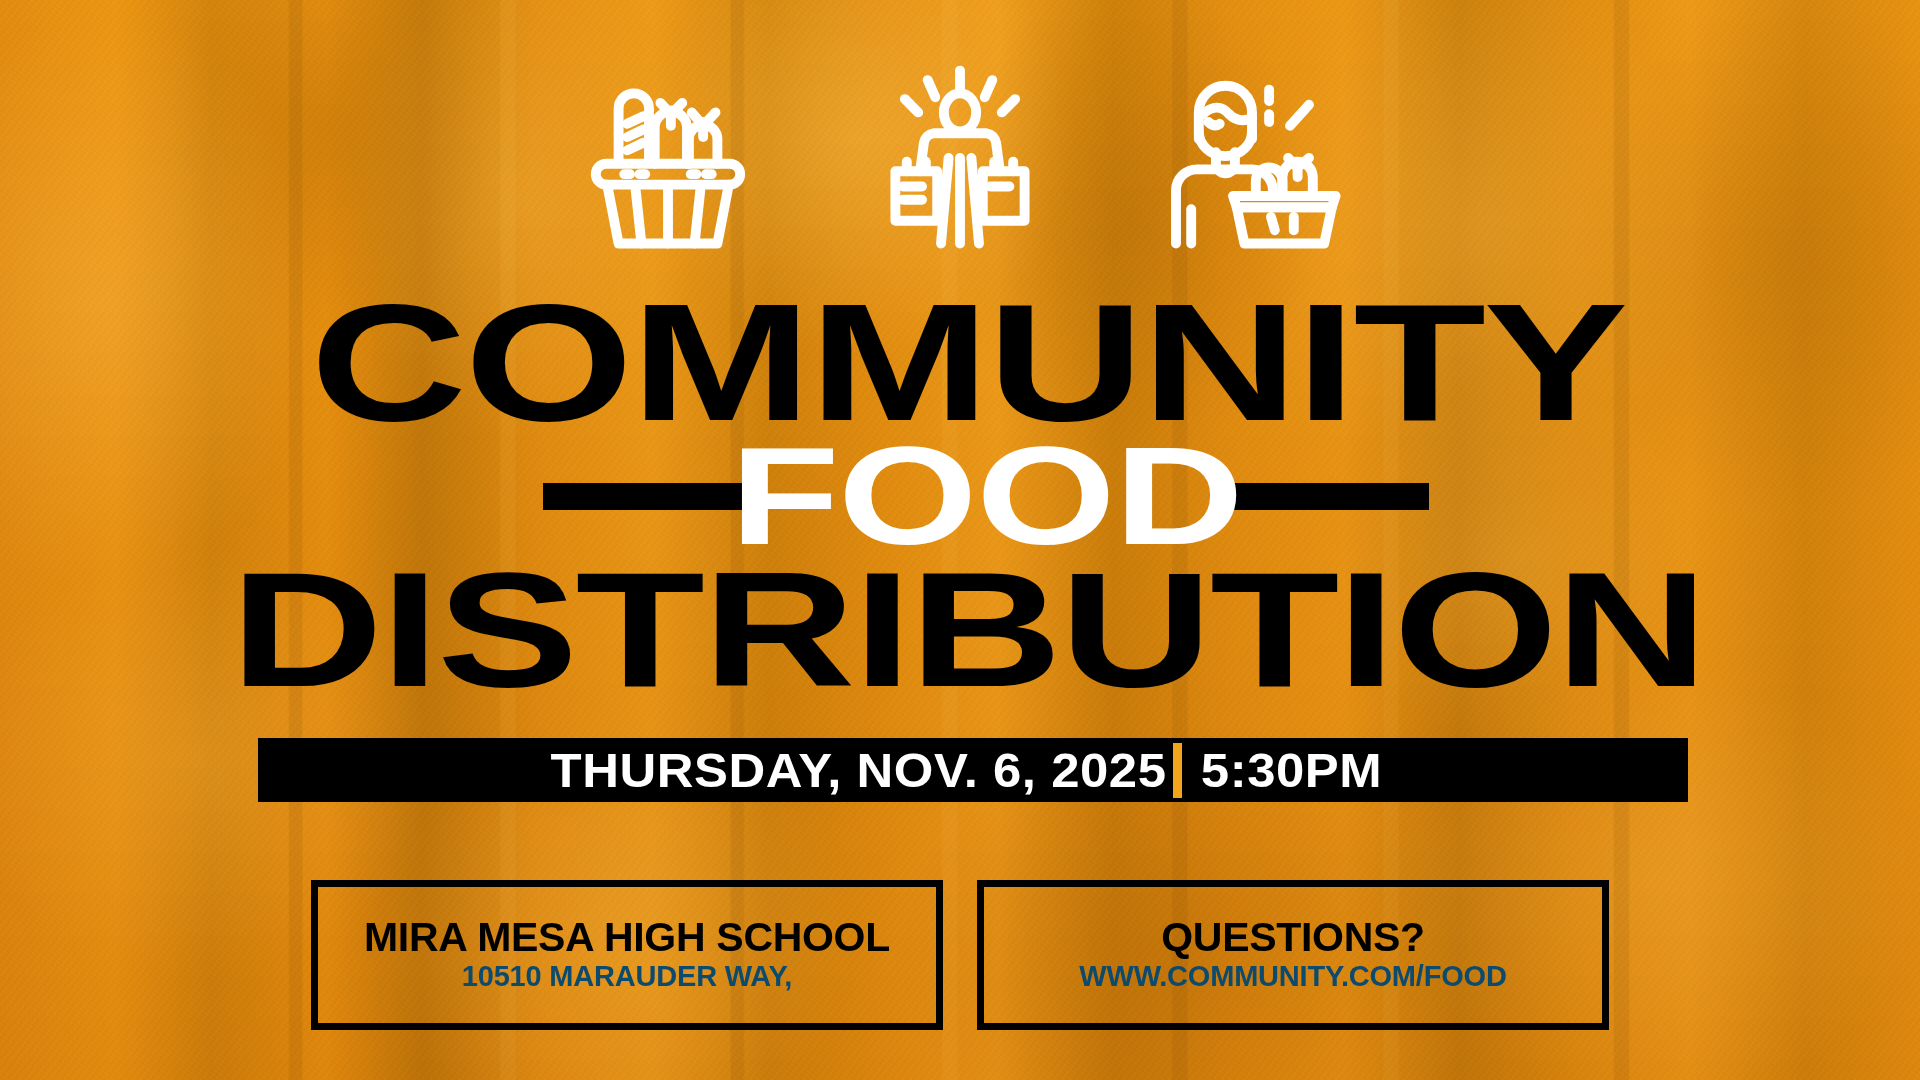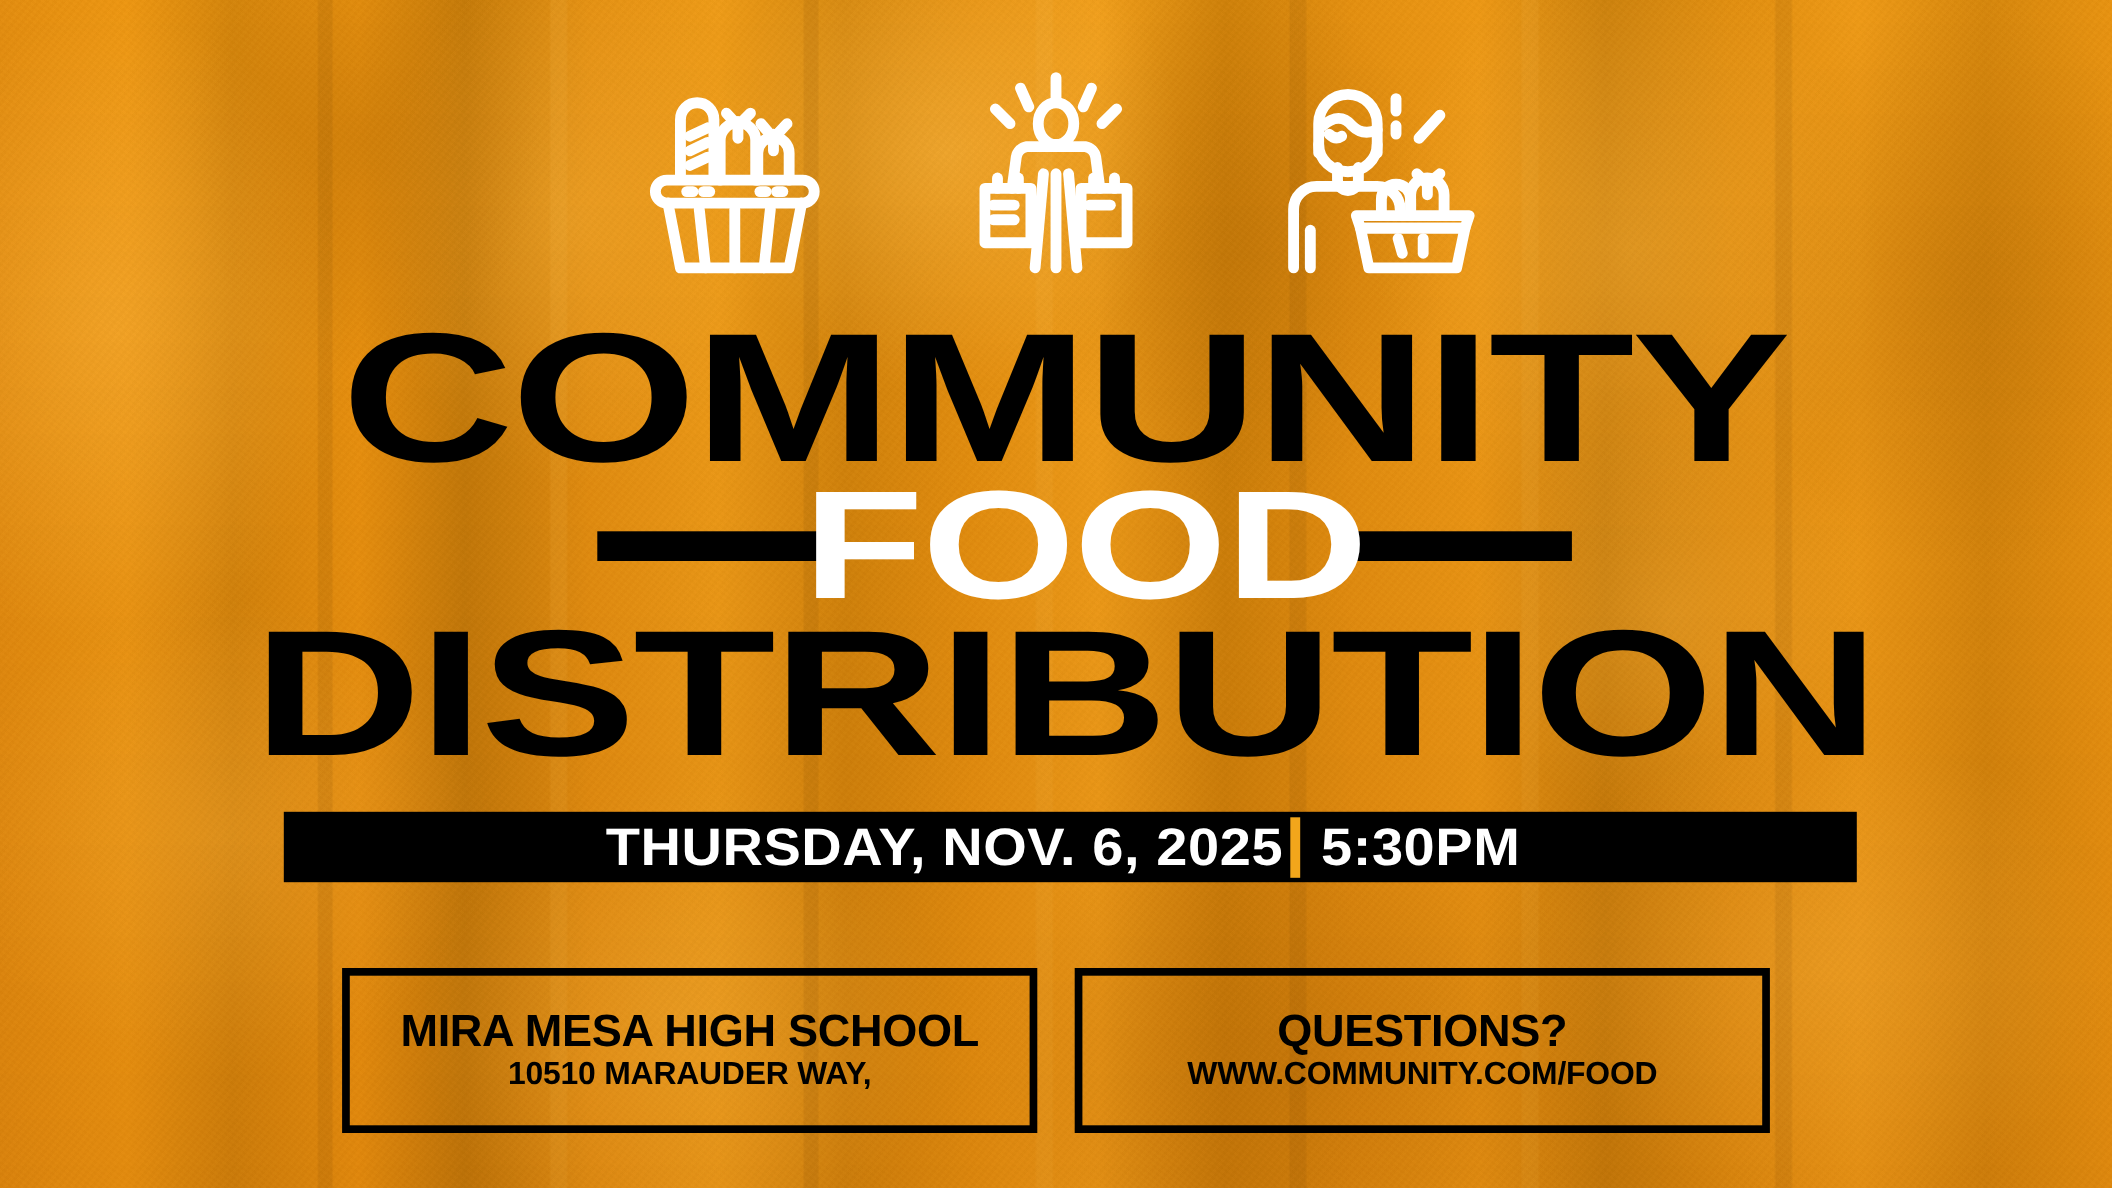--- a/index.html
+++ b/index.html
@@ -124,21 +124,21 @@
     border:7px solid #000;
     width:632px;height:150px;
     display:flex;flex-direction:column;align-items:center;justify-content:center;
     box-sizing:border-box;
   }
   .info-title{
     color:#000;font-weight:700;font-size:41px;letter-spacing:-.3px;line-height:1.05;
     white-space:nowrap;
   }
   .info-sub{
-    color:#000000;font-weight:700;font-size:29px;line-height:1.18;letter-spacing:-.2px;
+    color:#0c4a6e;font-weight:700;font-size:29px;line-height:1.18;letter-spacing:-.2px;
     text-align:center;white-space:nowrap;
   }
 </style>
 </head>
 <body>
 
 <div id="poster">
 
   <div class="bg-layer bg-base"></div>
   <div class="bg-layer bg-blobs"></div>

